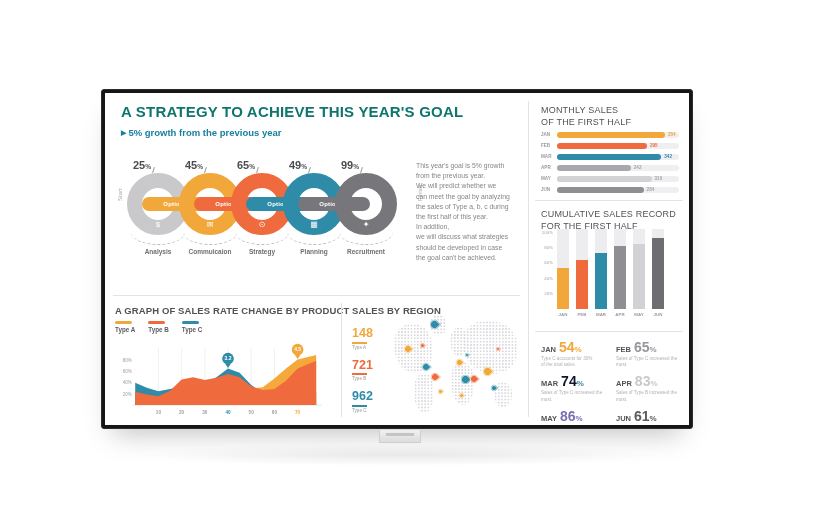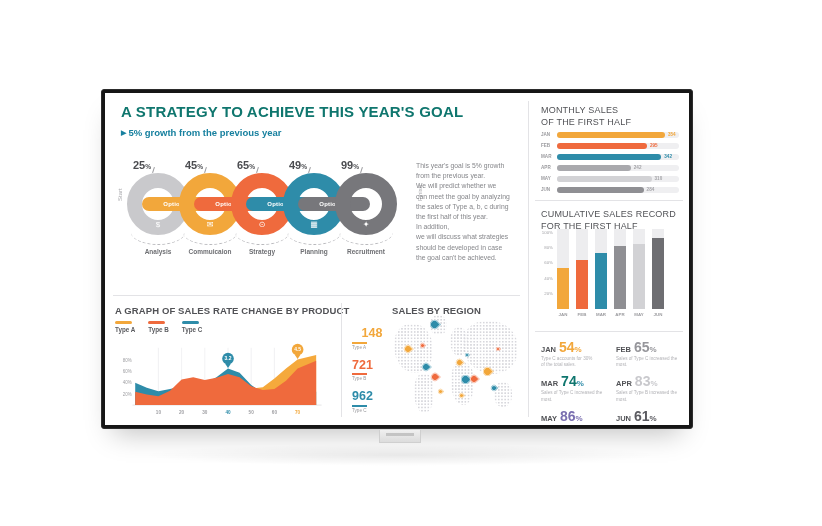--- a/index.html
+++ b/index.html
@@ -223,24 +223,24 @@
             </g>
             <g>
               <polygon points="194.2820512820513,10.160000000000004 200.2820512820513,10.160000000000004 197.2820512820513,14.660000000000004" fill="#F2A73B"></polygon>
               <circle cx="197.2820512820513" cy="4.160000000000004" r="6.5" fill="#F2A73B"></circle>
               <text x="197.2820512820513" y="6.160000000000004" text-anchor="middle" font-size="5.5" font-weight="bold" fill="#fff">4.5</text>
             </g>
           </svg>
 
         <div class="vdiv-bottom"></div>
 
-        <div class="panel-title-l" style="left:247px; top:212px;margin-left:40px;">SALES BY REGION</div>
+        <div class="panel-title-l" style="left:247px; top:212px;">SALES BY REGION</div>
         <div class="region-stats">
             <div class="rstat">
-              <div class="rv" style="color: rgb(242, 167, 59); text-align: center;">148</div>
+              <div class="rv" style="color: rgb(242, 167, 59);">148</div>
               <div class="ru" style="background: rgb(242, 167, 59);"></div>
               <div class="rl">Type A</div>
             </div>
             <div class="rstat">
               <div class="rv" style="color: rgb(239, 106, 61);">721</div>
               <div class="ru" style="background: rgb(239, 106, 61);"></div>
               <div class="rl">Type B</div>
             </div>
             <div class="rstat">
               <div class="rv" style="color: rgb(46, 140, 169);">962</div>
@@ -383,21 +383,21 @@
               <div class="line1">
                 <span class="smonth">FEB</span>
                 <span class="sval" style="color: rgb(150, 150, 155);">65</span>
                 <span class="spct" style="color: rgb(150, 150, 155);">%</span>
               </div>
               <div class="scap prel">Sales of Type C increased the most.</div>
             </div>
             <div class="scell">
               <div class="line1">
                 <span class="smonth">MAR</span>
-                <span class="sval" style="color: #0f766e;">74</span>
+                <span class="sval" style="color: #0f172a;">74</span>
                 <span class="spct" style="color: rgb(46, 140, 169);">%</span>
               </div>
               <div class="scap prel">Sales of Type C increased the most.</div>
             </div>
             <div class="scell">
               <div class="line1">
                 <span class="smonth">APR</span>
                 <span class="sval" style="color: rgb(201, 201, 205);">83</span>
                 <span class="spct" style="color: rgb(201, 201, 205);">%</span>
               </div>

